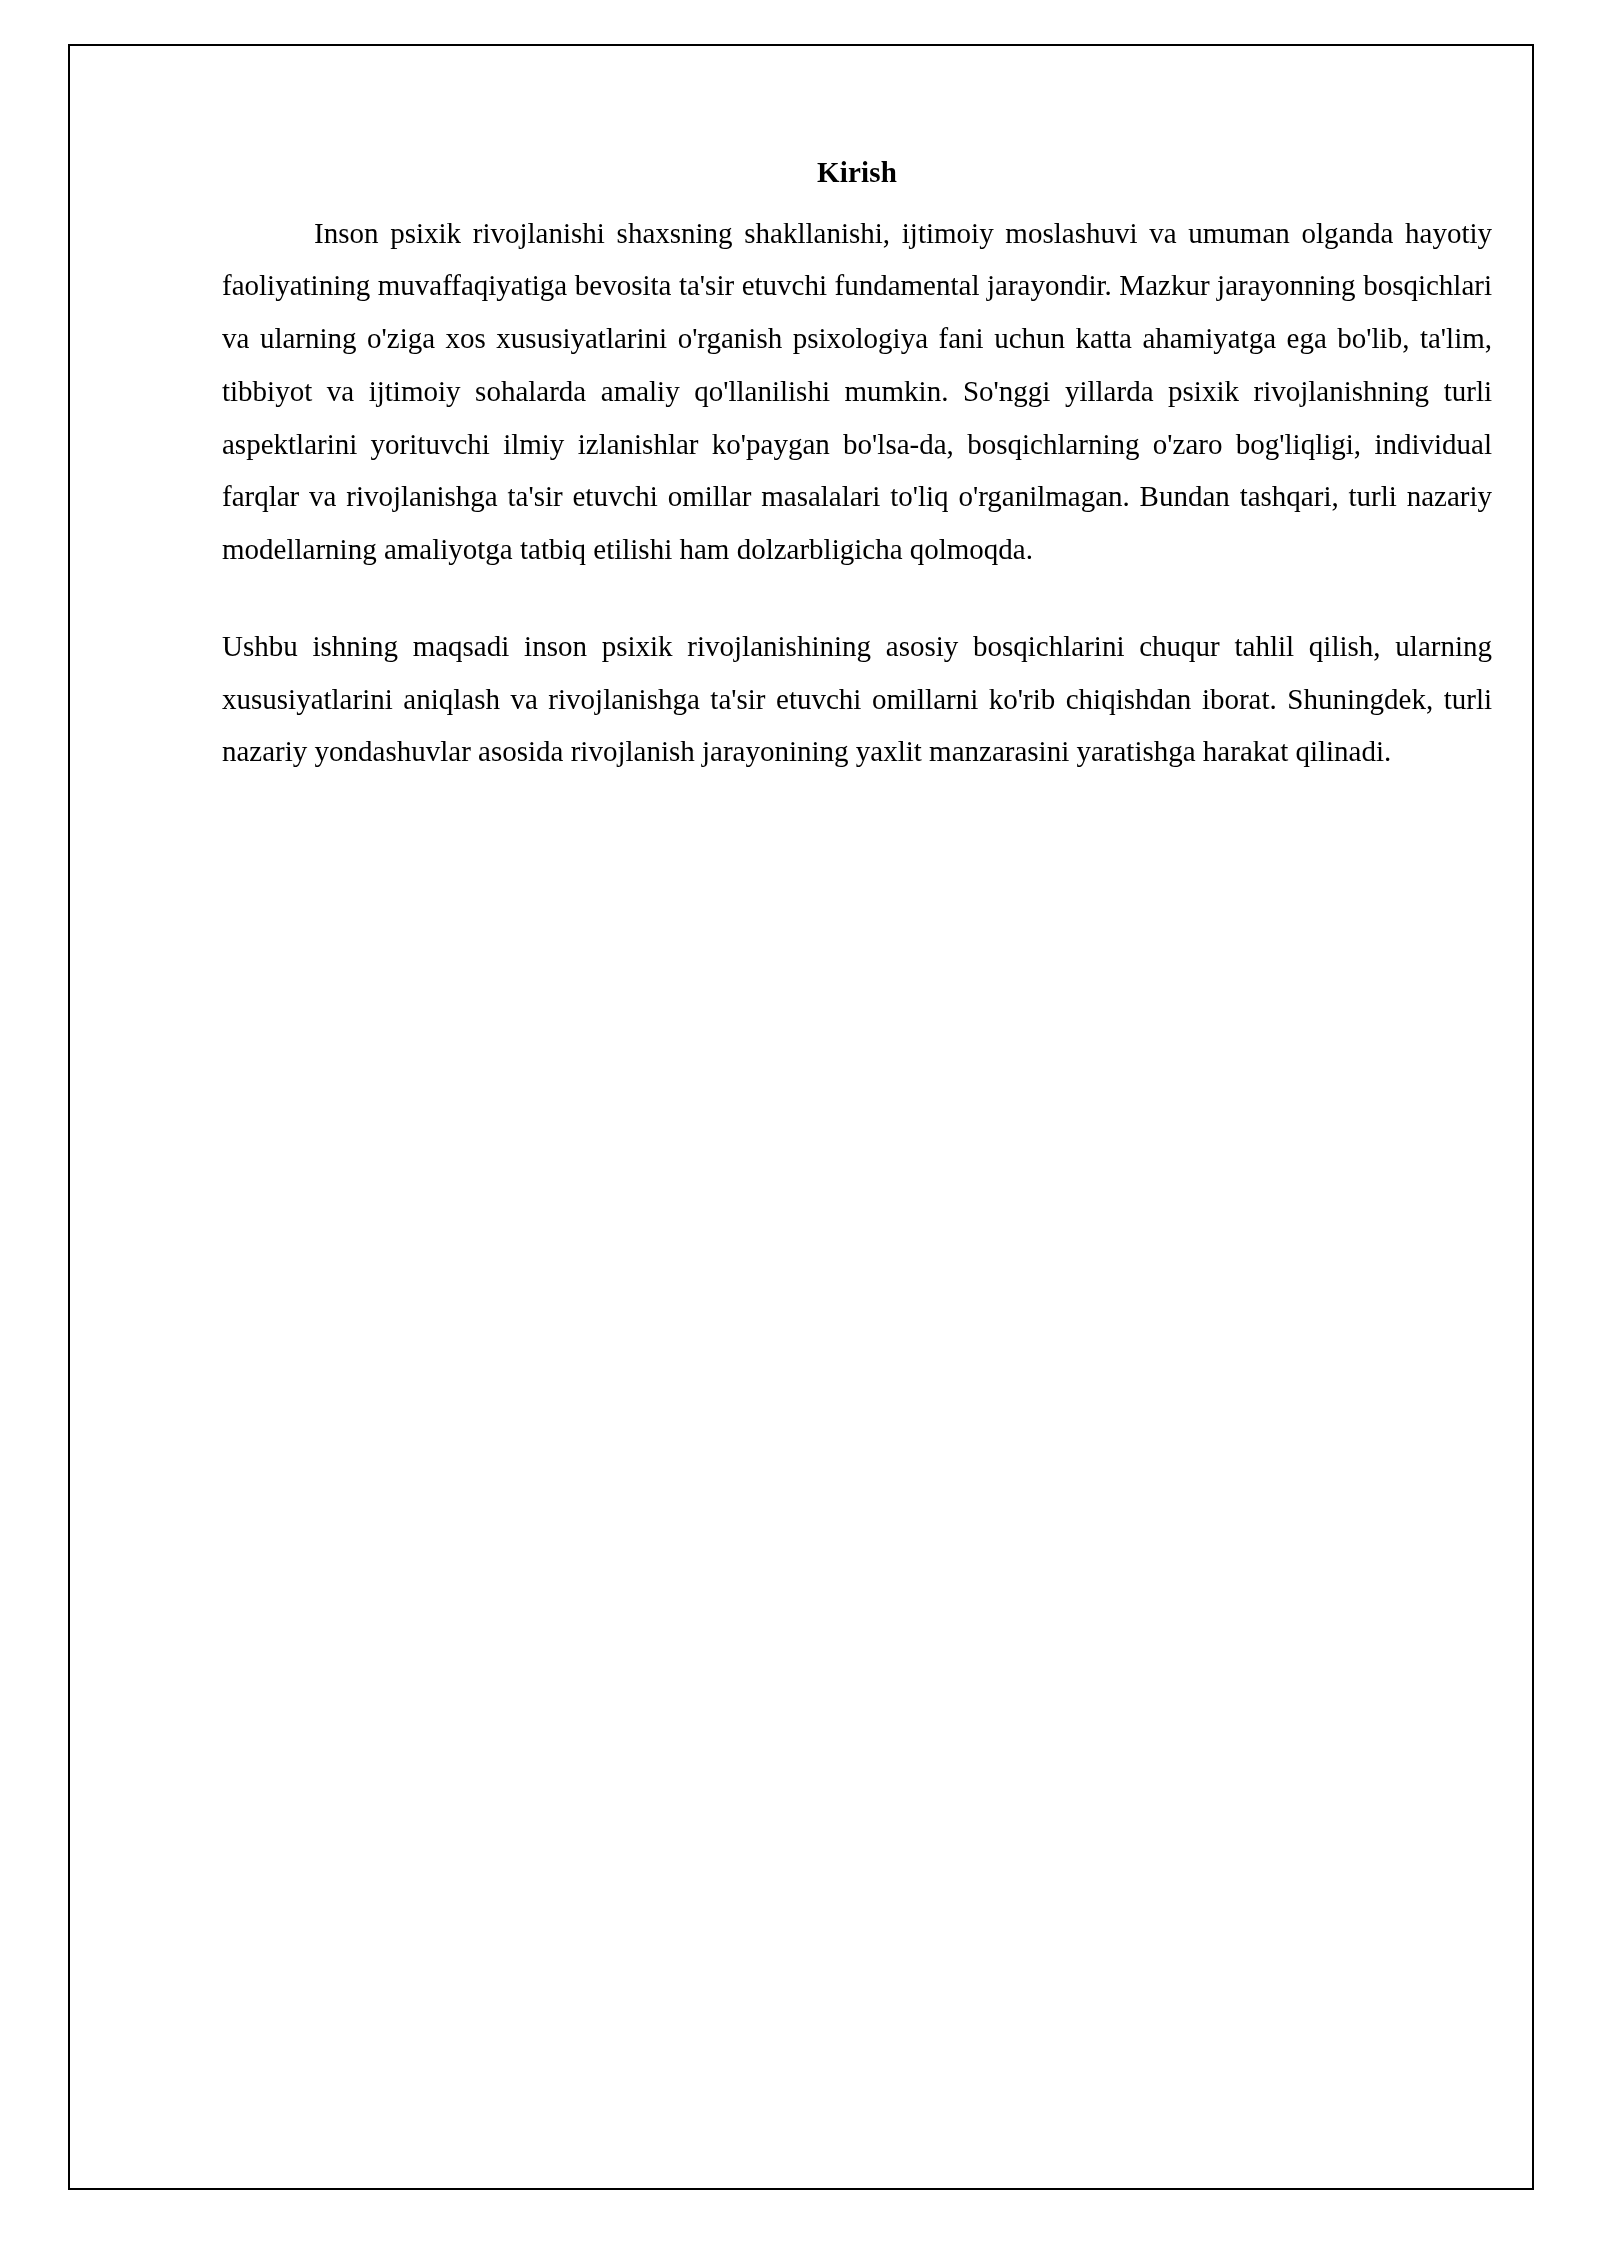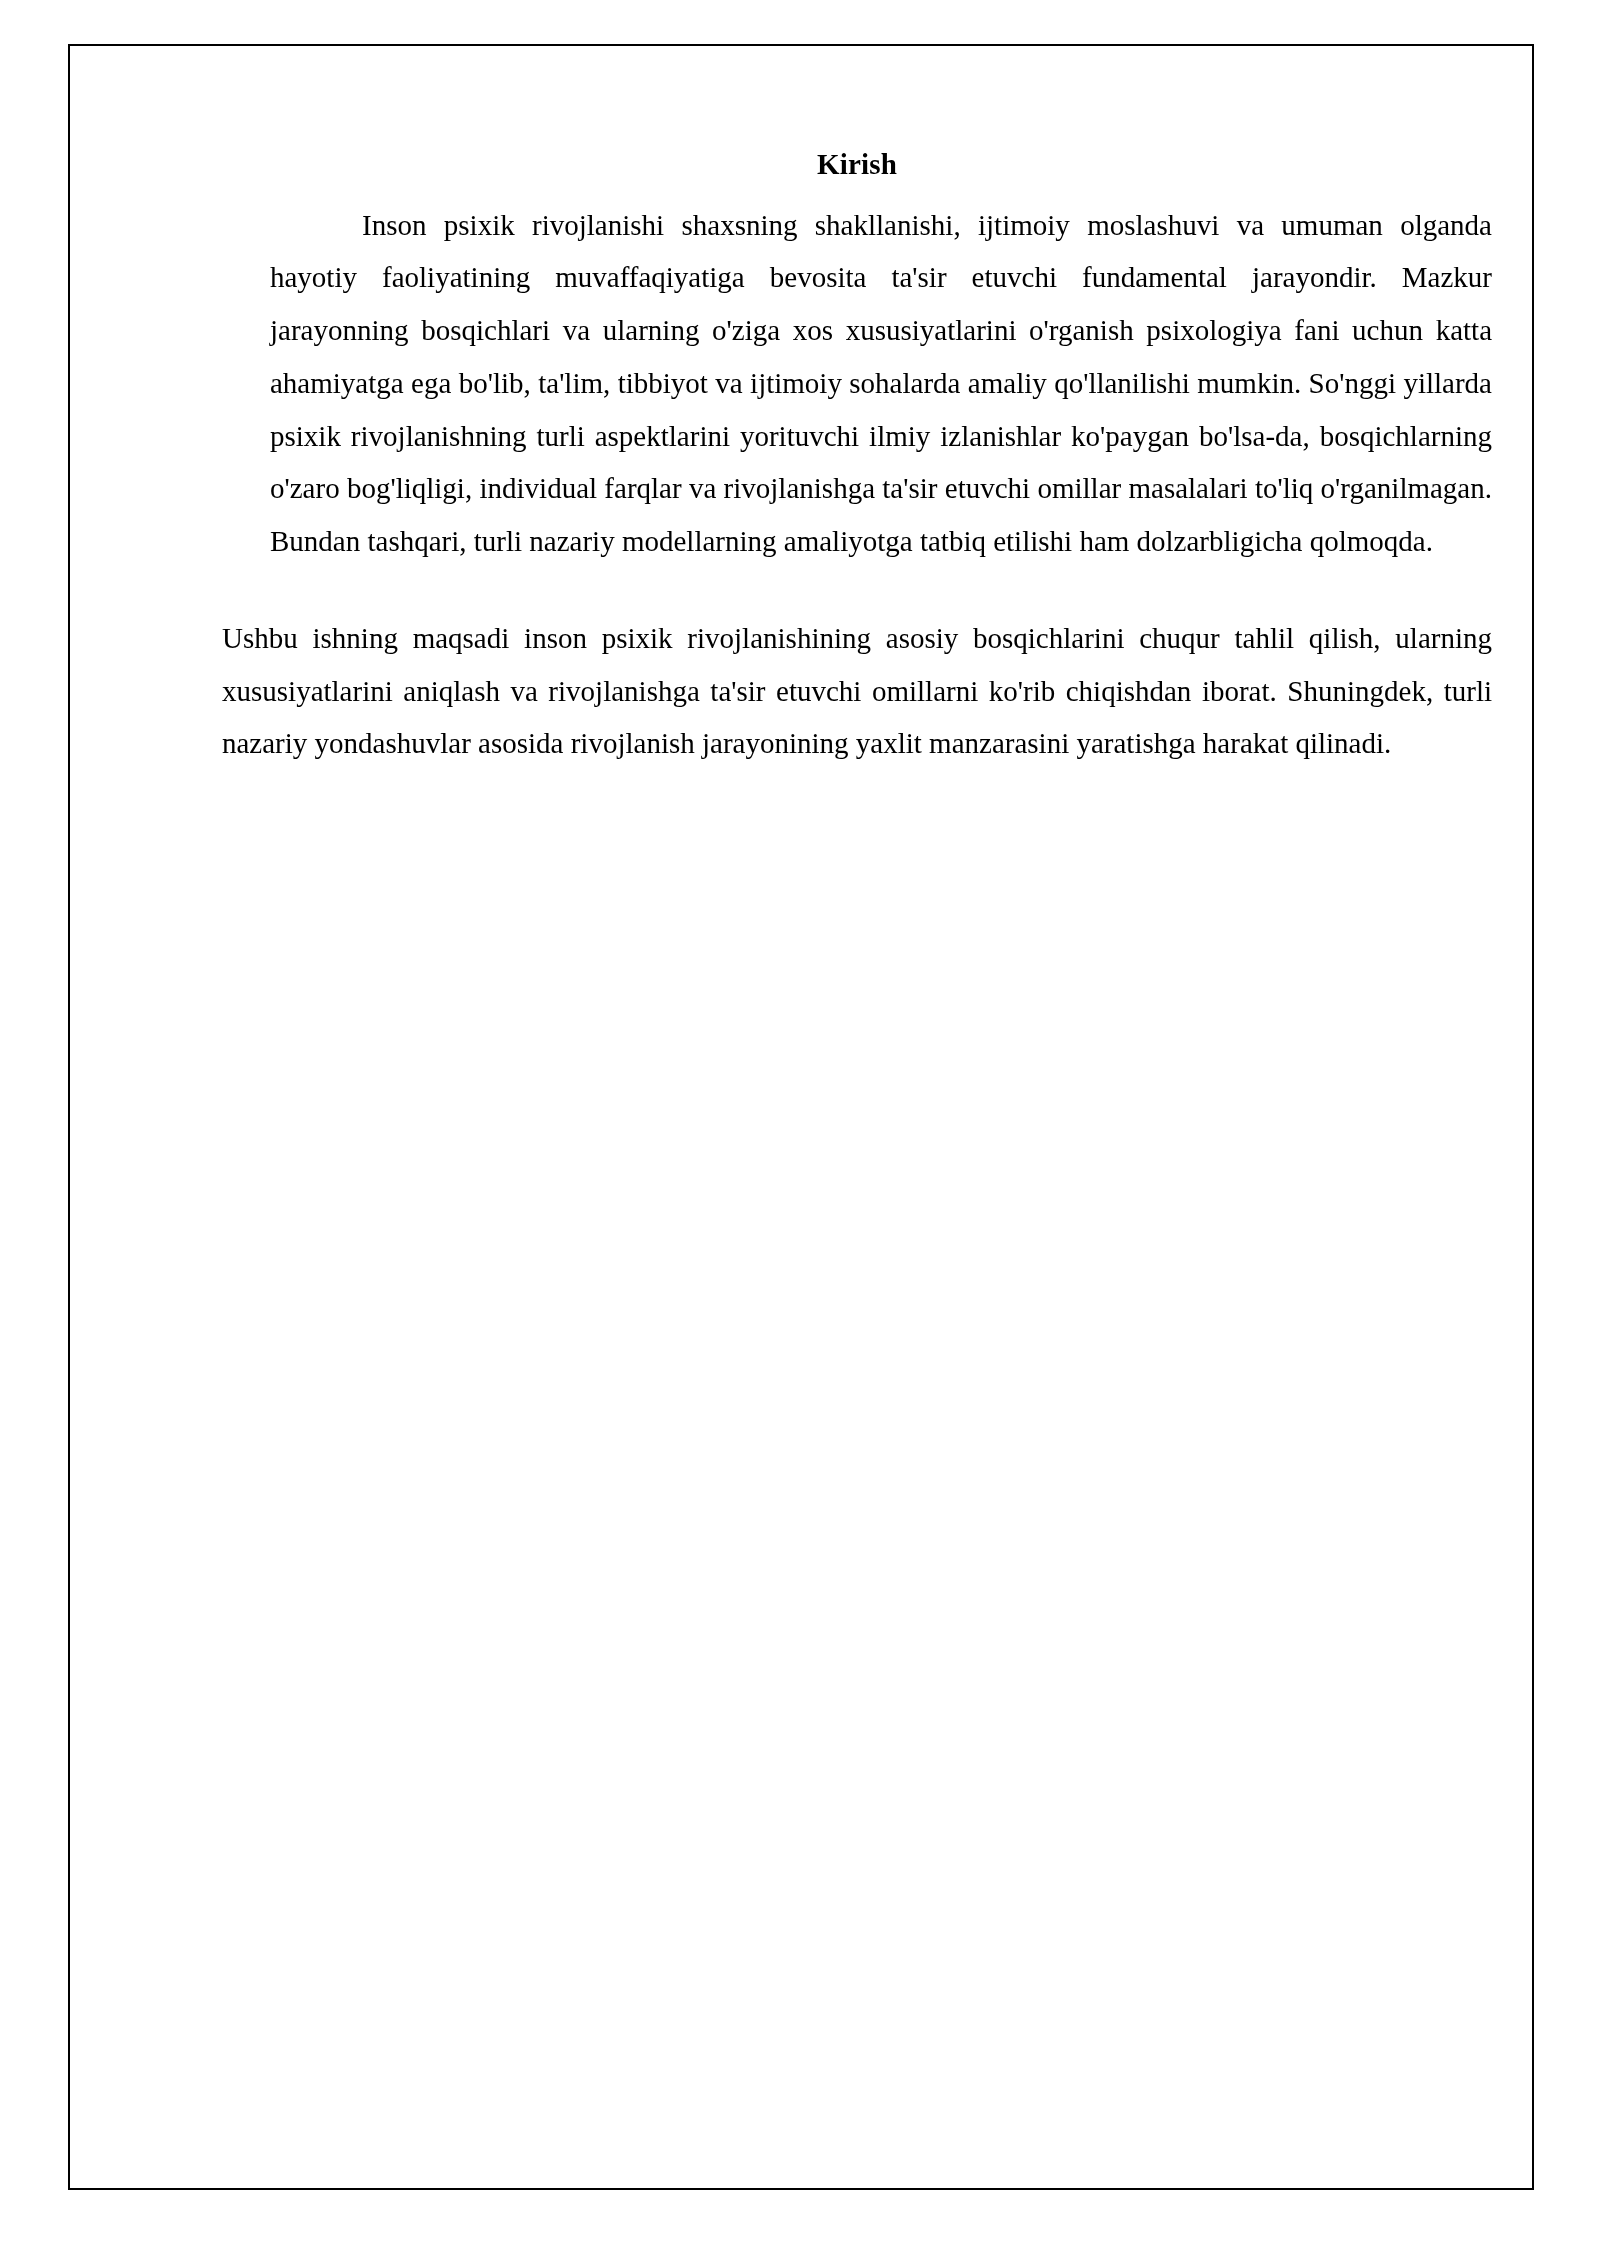--- a/index.html
+++ b/index.html
@@ -33,36 +33,35 @@
     position: absolute;
     left: 222px;
     top: 140px;
     width: 1270px;
   }
   .doc-title {
     text-align: center;
     font-weight: bold;
     font-size: 29px;
     line-height: 1.4;
-    margin: 4px 0 14px 0;
+    margin: 12px 0 14px 0;
     letter-spacing: 0.2px;
   }
   p.body-par {
     margin: 0;
     font-size: 29px;
     line-height: 1.82;
     text-align: justify;
     text-justify: inter-word;
   }
   p.first-par {
     text-indent: 92px;
   }
   p.body-par.spaced-after {
     margin-bottom: 44px;
-    margin-left: 48px;
   }
 </style>
 </head>
 <body>
 
 <div class="page">
   <div class="page-border"></div>
   <div class="content">
     <div class="doc-title">Kirish</div>
     <p class="body-par first-par spaced-after">Inson psixik rivojlanishi shaxsning shakllanishi, ijtimoiy moslashuvi va umuman olganda hayotiy faoliyatining muvaffaqiyatiga bevosita ta'sir etuvchi fundamental jarayondir. Mazkur jarayonning bosqichlari va ularning o'ziga xos xususiyatlarini o'rganish psixologiya fani uchun katta ahamiyatga ega bo'lib, ta'lim, tibbiyot va ijtimoiy sohalarda amaliy qo'llanilishi mumkin. So'nggi yillarda psixik rivojlanishning turli aspektlarini yorituvchi ilmiy izlanishlar ko'paygan bo'lsa-da, bosqichlarning o'zaro bog'liqligi, individual farqlar va rivojlanishga ta'sir etuvchi omillar masalalari to'liq o'rganilmagan. Bundan tashqari, turli nazariy modellarning amaliyotga tatbiq etilishi ham dolzarbligicha qolmoqda.</p>

